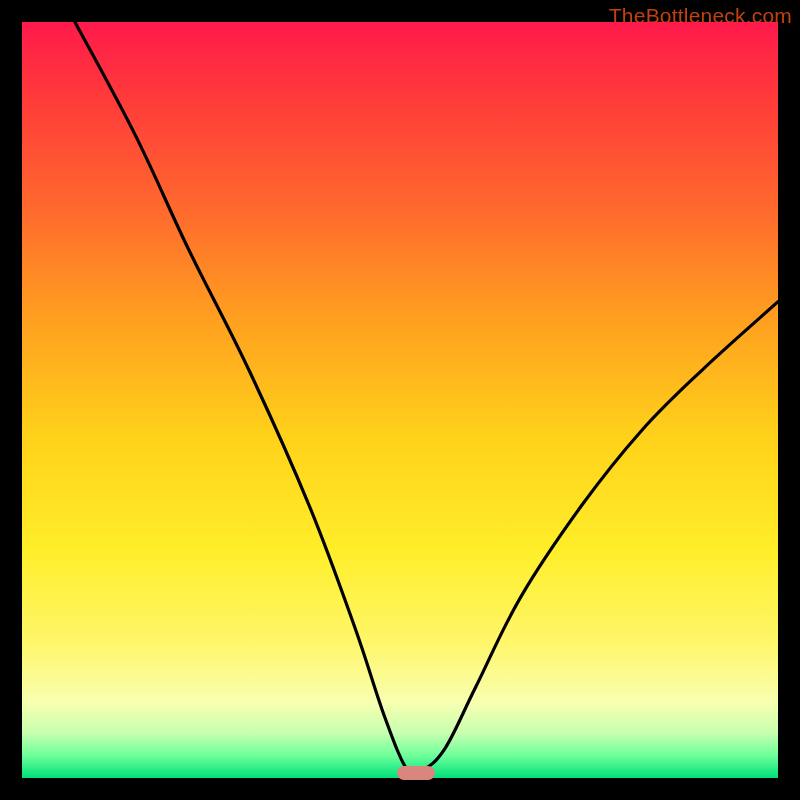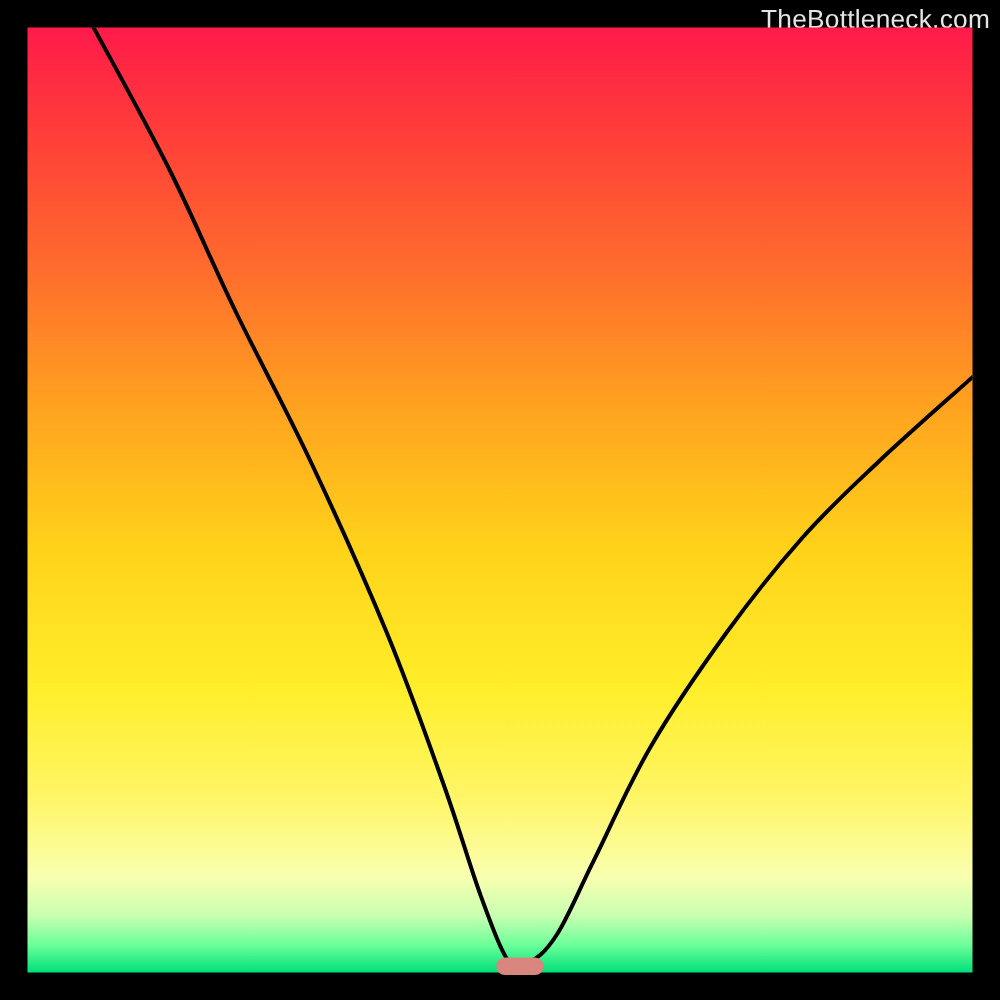--- a/index.html
+++ b/index.html
@@ -34,21 +34,21 @@
       #f8ffb0 90%,
       #c8ffb0 94%,
       #6fff9a 97%,
       #00e07a 100%
     );
   }
   .attribution {
     position: absolute;
     top: 4px;
     right: 8px;
-    color: #e5e5e5;
+    color: #c2410c;
     font-size: 21px;
     font-weight: 500;
     letter-spacing: 0.2px;
   }
   svg.curve {
     position: absolute;
     left: 0;
     top: 0;
     width: 756px;
     height: 756px;

